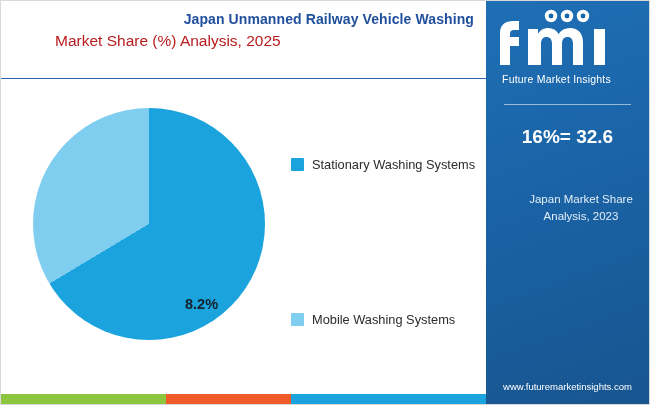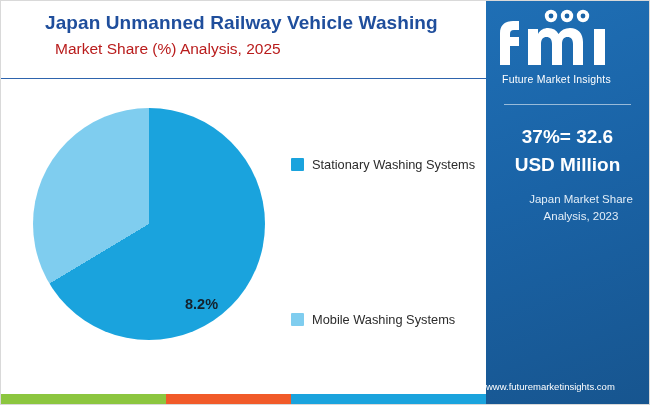--- a/index.html
+++ b/index.html
@@ -19,26 +19,27 @@
 
   
   .header {
     position: absolute;
     left: 0; top: 0;
     width: 487px; height: 78px;
     border-bottom: 1px solid #2e64ad;
     padding: 8px 14px 0 44px;
   }
   .title-line-1 {
-    font-size: 19px;
+    font-size: 14px;
     font-weight: bold;
     color: #1f4e9c;
     letter-spacing: 0.1px;
     line-height: 1.45;
     white-space: nowrap;
+    text-align: right;
   }
   .title-line-2 {
     font-size: 15.5px;
     color: #b91c1c;
     line-height: 1.6;
     padding-left: 10px;
     white-space: nowrap;
   }
 
   
@@ -142,21 +143,21 @@
     width: 190px;
     text-align: center;
     color: #e3eef8;
     font-size: 11.5px;
     line-height: 1.5;
   }
   .panel-url {
     position: absolute;
     left: 0; bottom: 14px;
     width: 163px;
-    text-align: left;
+    text-align: center;
     color: #ffffff;
     font-size: 9.5px;
   }
 
   
   .bottom-bar {
     position: absolute;
     left: 0; bottom: 0;
     width: 487px; height: 10px;
     display: flex;
@@ -212,22 +213,21 @@
         <path d="M34 58 L34 22 L44 22 L44 27 C46 23 50 21 54 21 C59 21 62.5 23 64.5 27 C67 23 71 21 76 21 C84 21 89 26.5 89 35 L89 58 L79 58 L79 37 C79 32.5 77 30 73.5 30 C70 30 68 32.5 68 37 L68 58 L58 58 L58 37 C58 32.5 56 30 52.5 30 C49 30 47 32.5 47 37 L47 58 Z" fill="#ffffff"></path>
 
         <rect x="100" y="22" width="11" height="36" fill="#ffffff"></rect>
       </svg>
       <span class="logo-tagline">Future Market Insights</span>
     </div>
 
     <div class="panel-divider"></div>
 
     <div class="panel-stat">
-      <div>37%= 32.6</div>
-      <div>USD Million</div>
+      <div>16%= 32.6</div>
     </div>
 
     <div class="panel-sub">
       <div>Japan Market Share</div>
       <div>Analysis, 2023</div>
     </div>
 
     <div class="panel-url">www.futuremarketinsights.com</div>
   </div>
 

